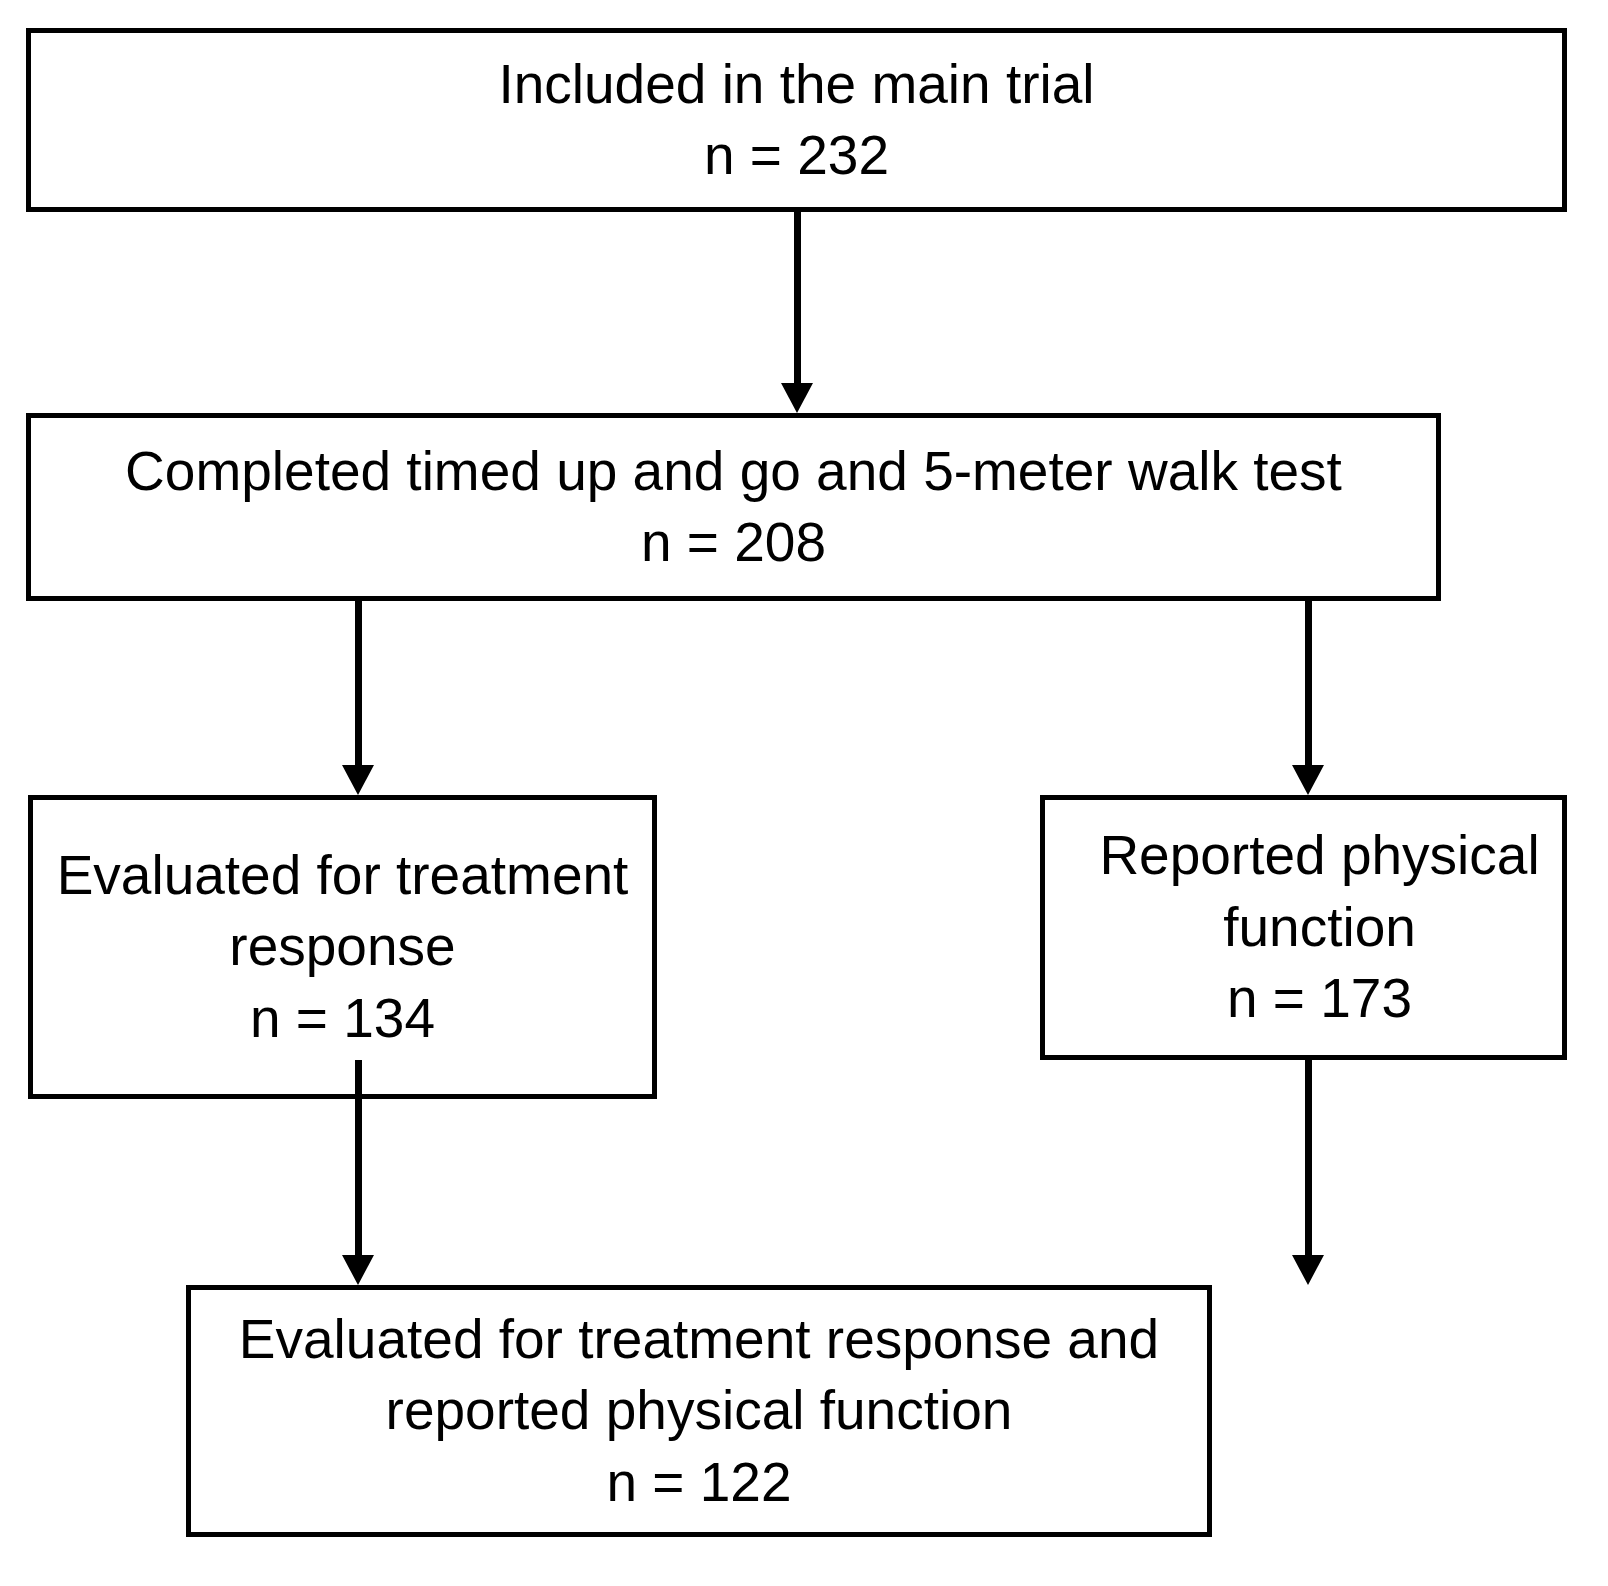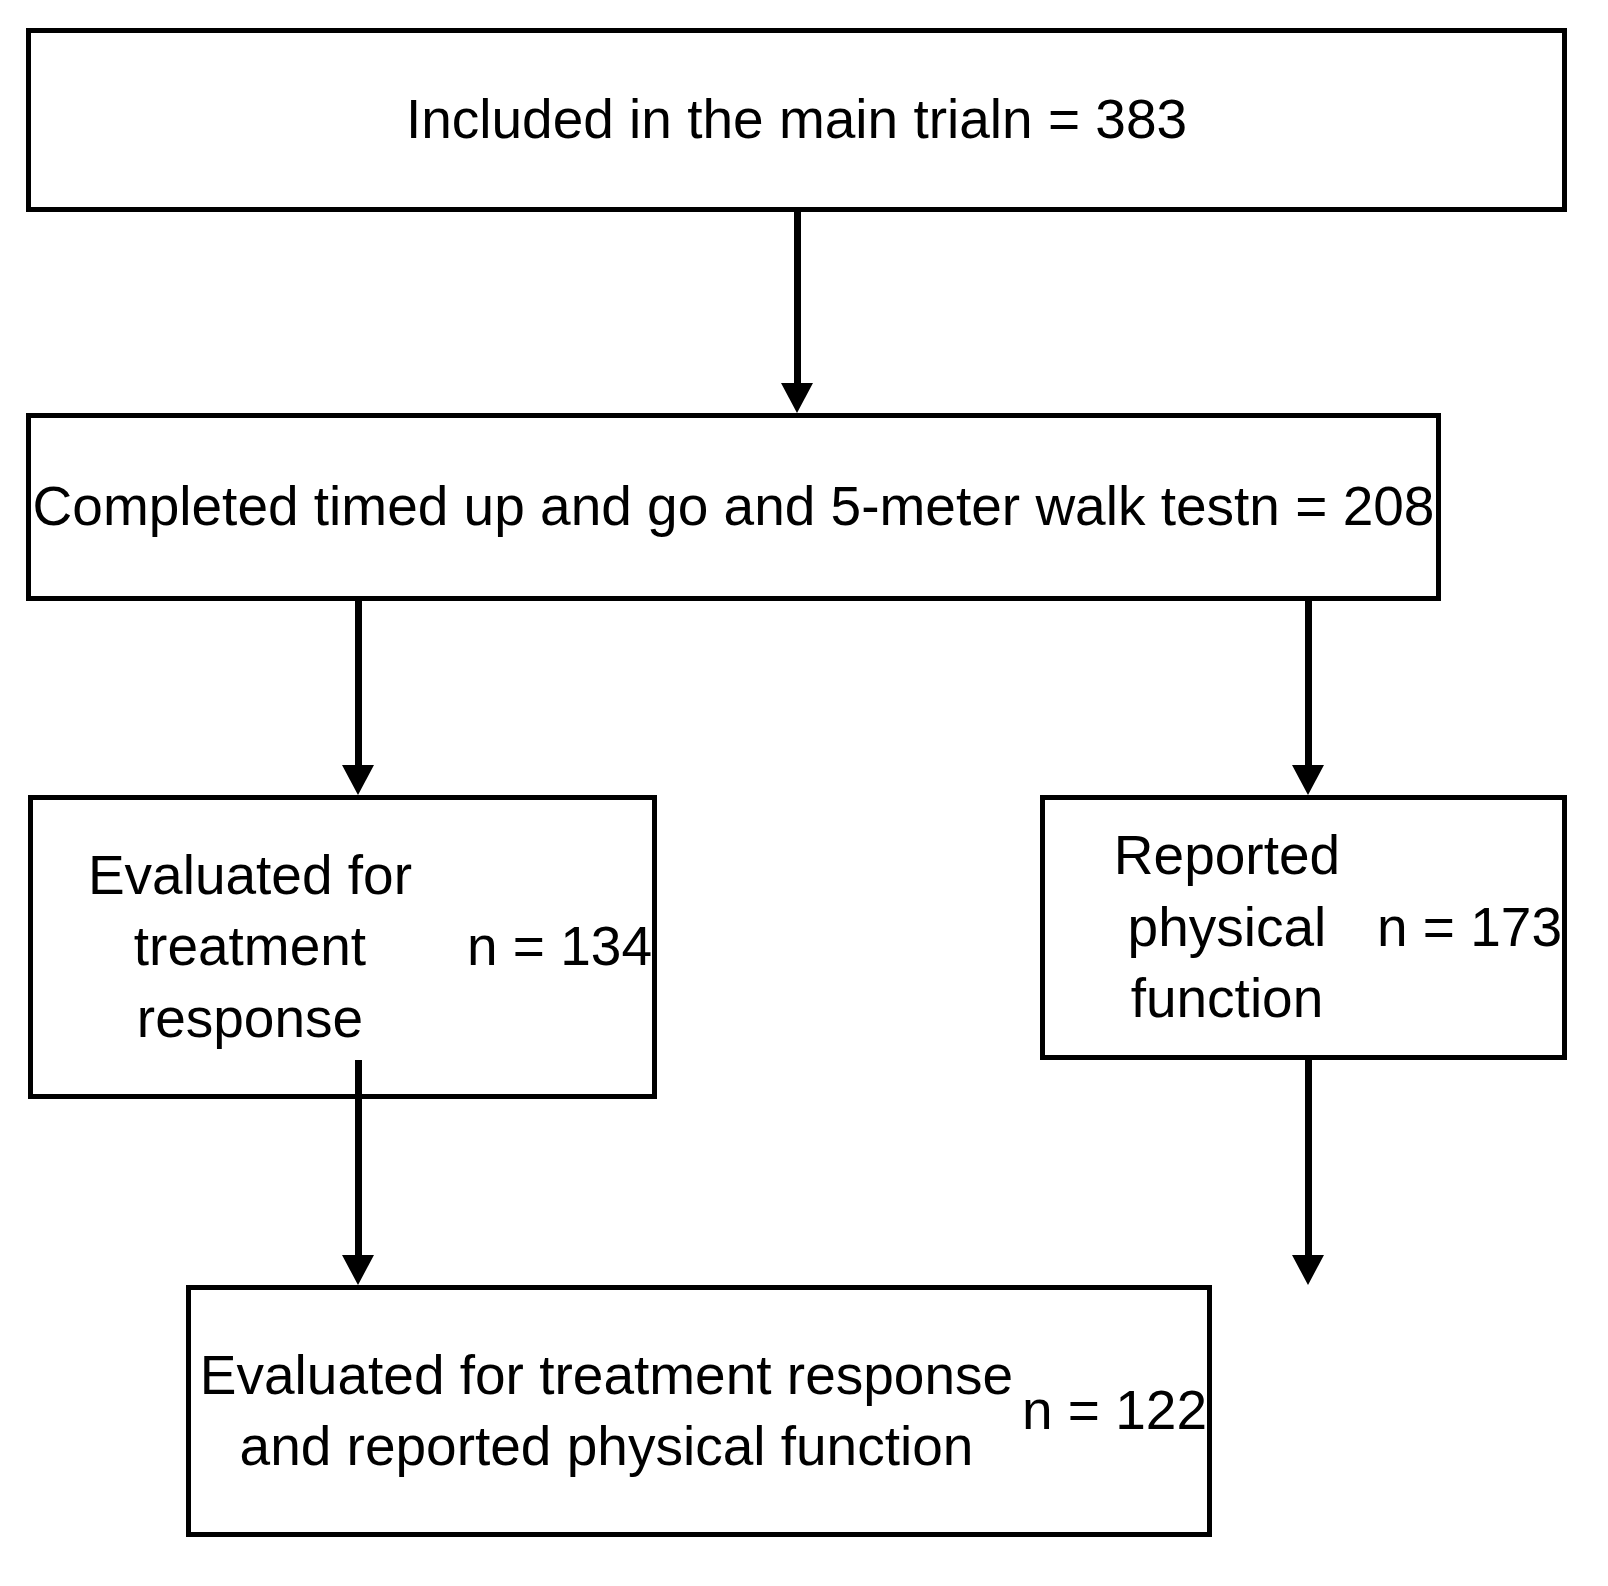--- a/index.html
+++ b/index.html
@@ -16,21 +16,21 @@
     height: 1586px;
     background: #ffffff;
     overflow: hidden;
   }
   .node {
     position: absolute;
     box-sizing: border-box;
     border: 5px solid #000000;
     background: #ffffff;
     display: flex;
-    flex-direction: row;
+    flex-direction: column;
     align-items: center;
     justify-content: center;
     text-align: center;
     color: #000000;
     line-height: 1.30;
   }
   .node .line {
     display: block;
     white-space: nowrap;
   }
@@ -86,21 +86,21 @@
   #conn-physical-both .shaft { height: 195px; }
   #conn-physical-both .head  { top: 195px; }
 </style>
 </head>
 <body>
 
 <div id="canvas">
 
   <div class="node" id="node-included">
     <span class="line">Included in the main trial</span>
-    <span class="line">n = 383</span>
+    <span class="line">n = 232</span>
   </div>
 
   <div class="connector" id="conn-included-completed">
     <div class="shaft"></div>
     <div class="head"></div>
   </div>
 
   <div class="node" id="node-completed">
     <span class="line">Completed timed up and go and 5-meter walk test</span>
     <span class="line">n = 208</span>

